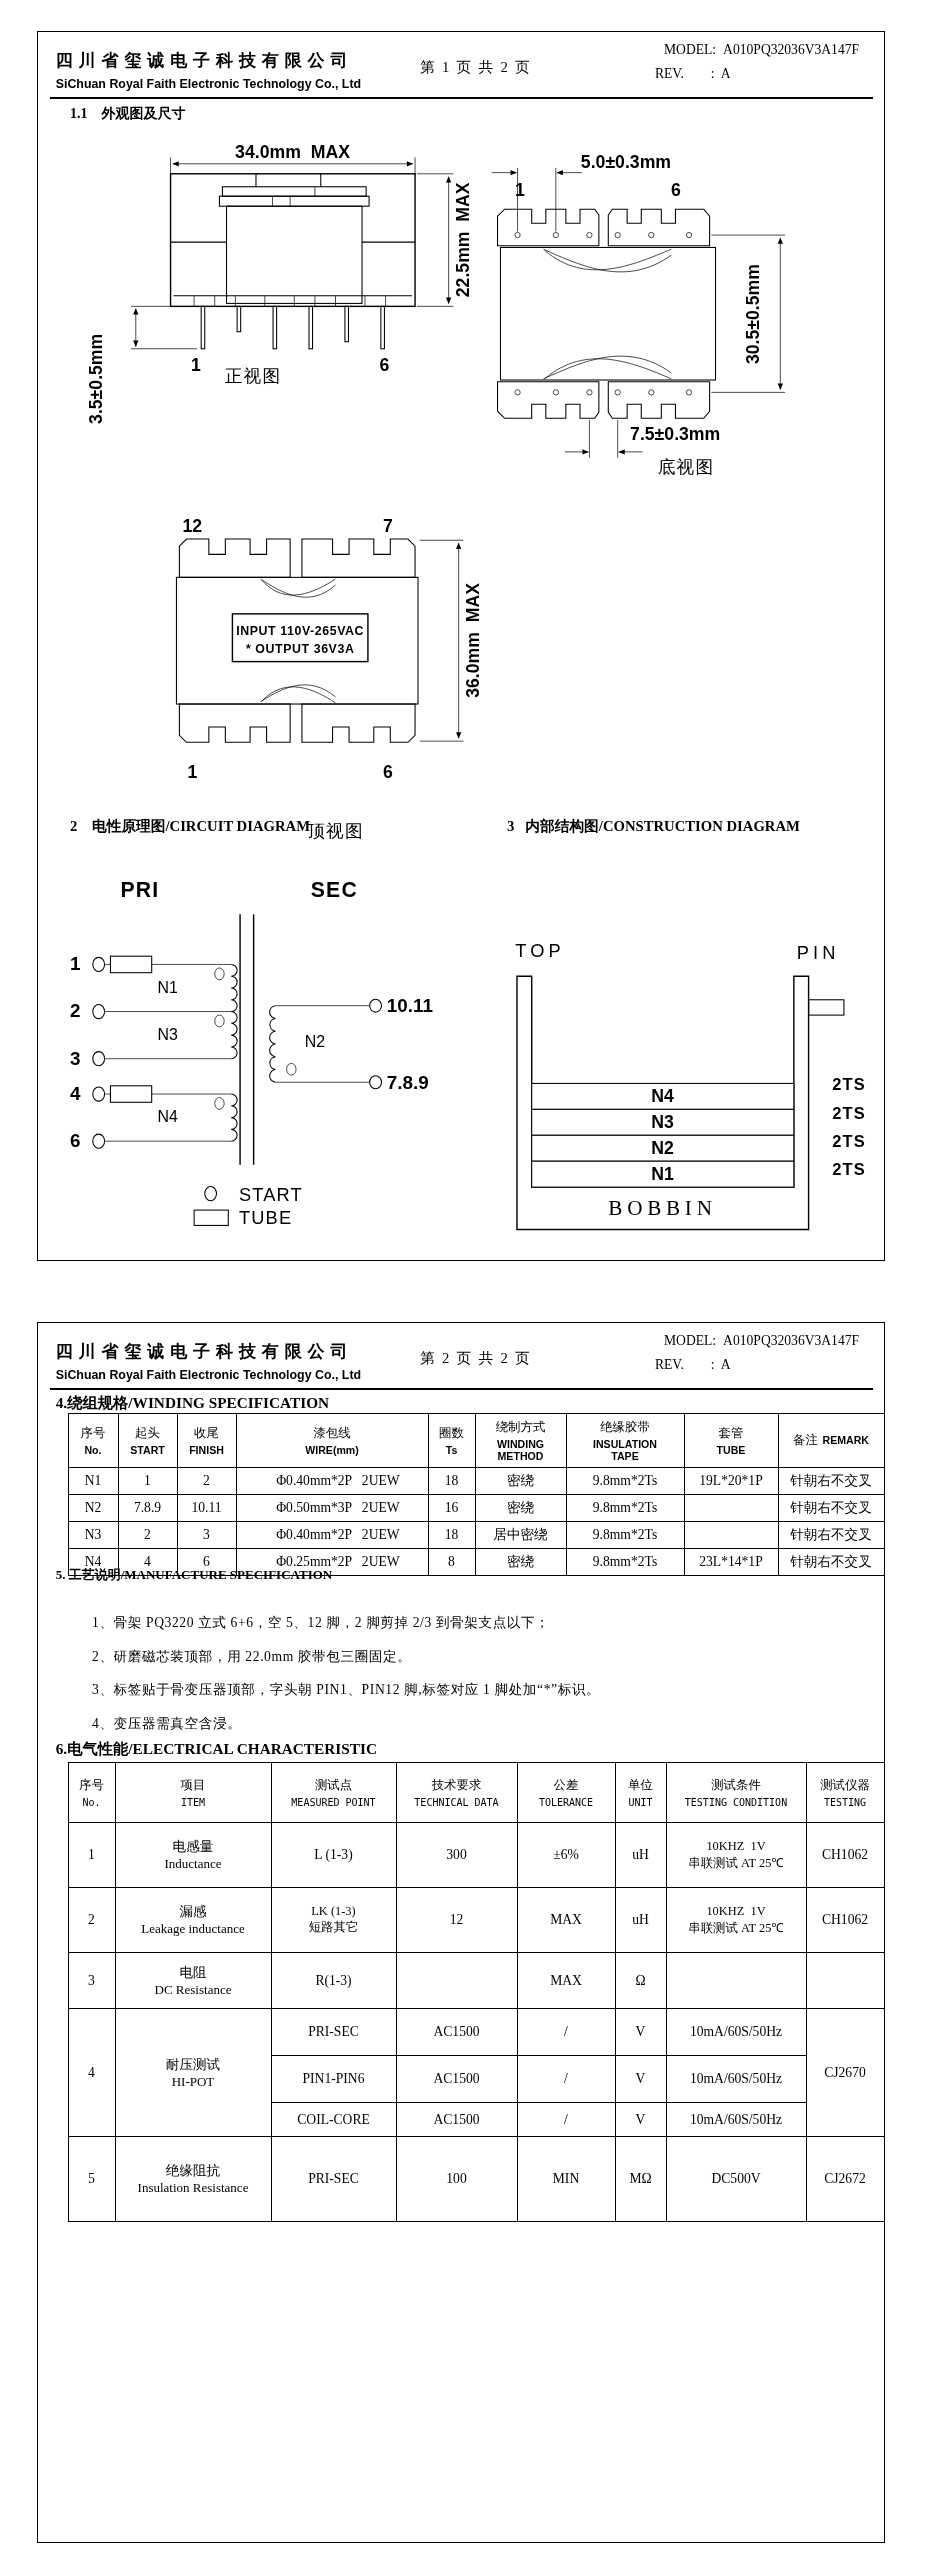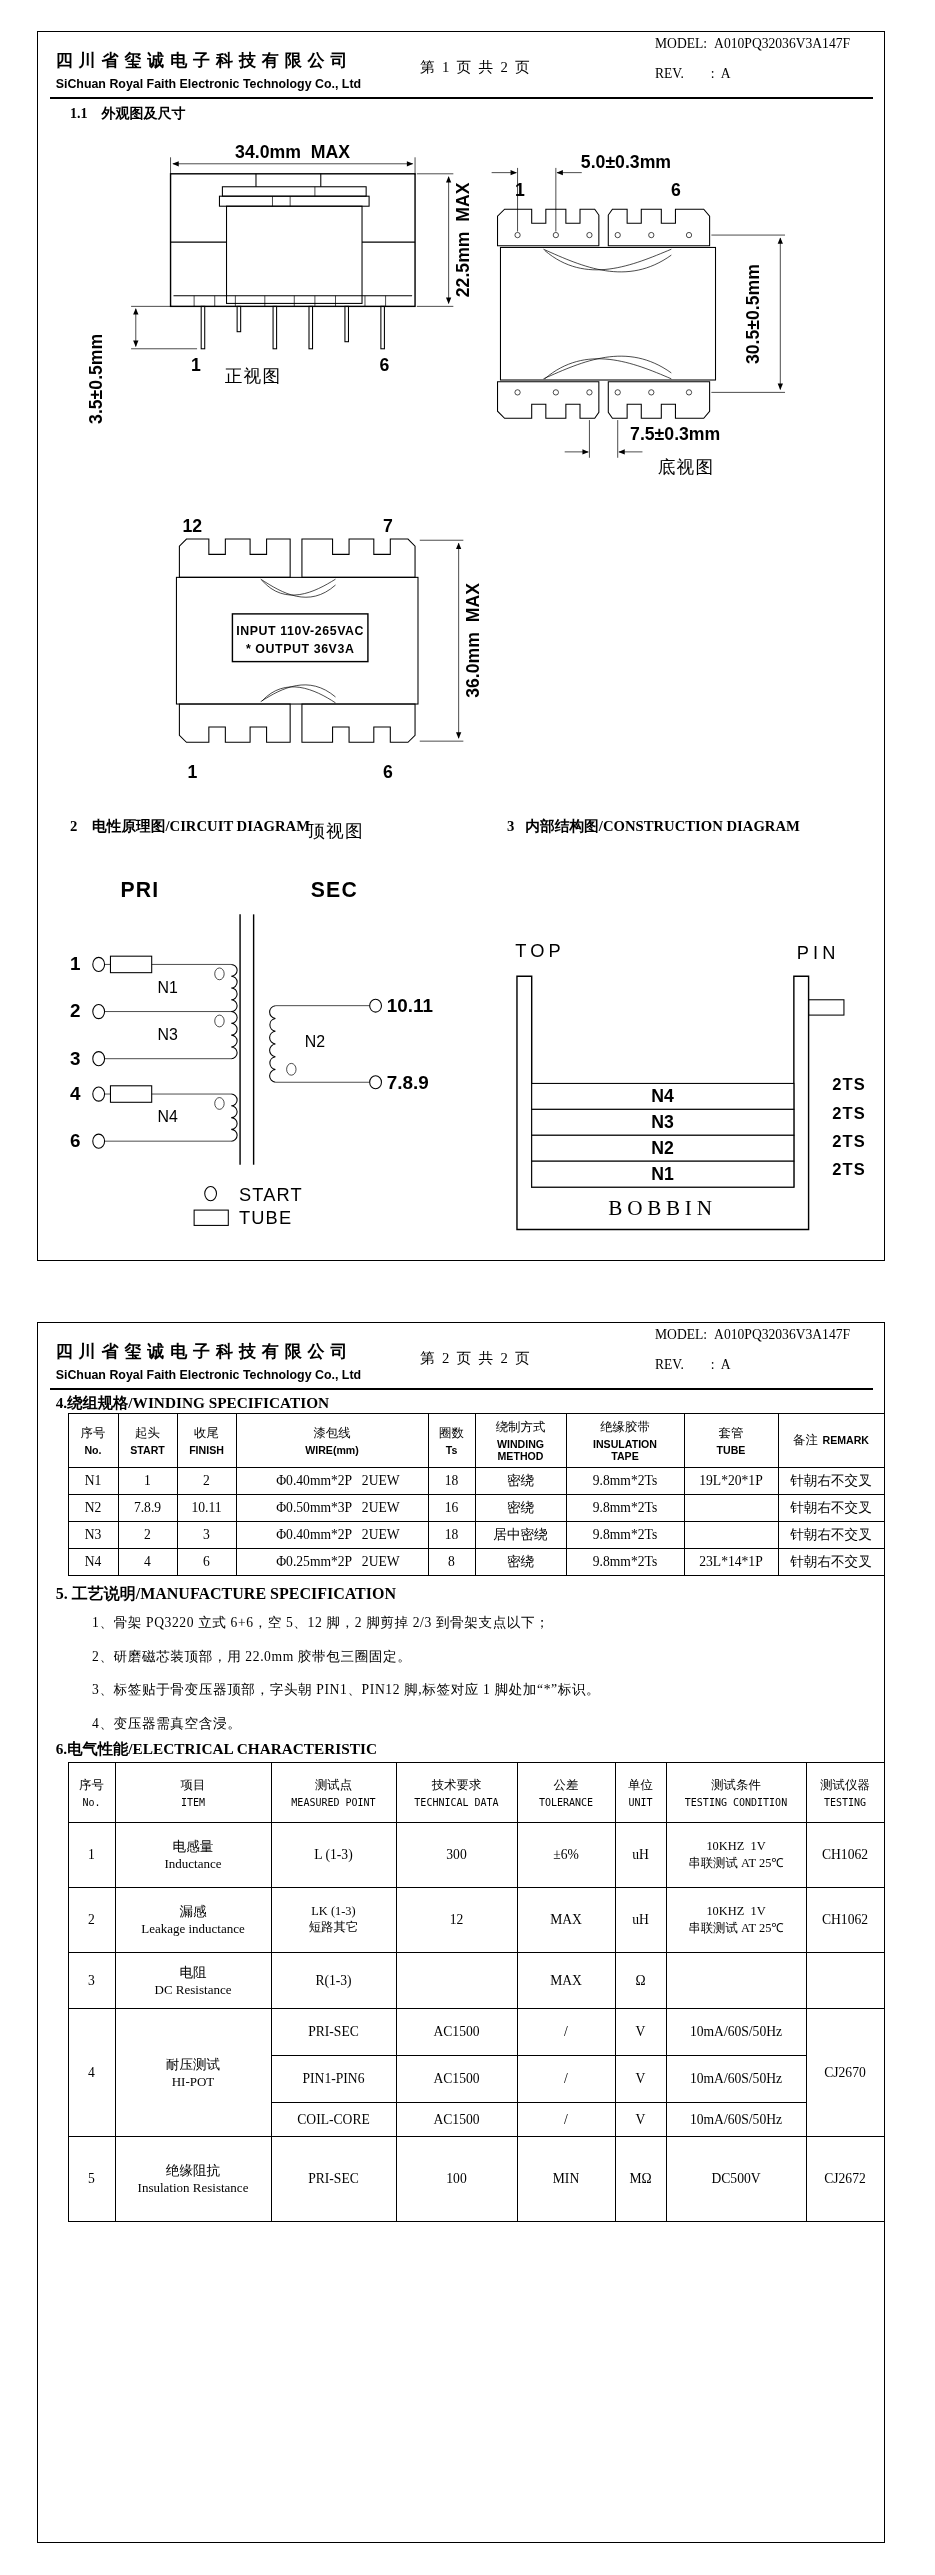--- a/index.html
+++ b/index.html
@@ -8,31 +8,31 @@
   #page1{top:31px;height:1230px;}
   #page2{top:1322px;height:1221px;}
   .a{position:absolute;}
   .pre{white-space:pre;}
   svg{position:absolute;left:0;top:0;}
   svg text{white-space:pre;}
   .co-cn{left:17.7px;top:17px;font-size:17px;font-weight:bold;letter-spacing:5.9px;font-family:"Liberation Serif",serif;}
   .co-en{left:17.7px;top:45px;font-size:12.4px;font-weight:bold;font-family:"Liberation Sans",sans-serif;}
   .pginfo{left:382px;top:26px;font-size:14.7px;letter-spacing:1.8px;}
   .hline{left:617px;font-size:13.6px;}
-  .m-line{top:4px;}
+  .m-line{top:10px;margin-left:9px;}
   .r-line{top:34px;}
   .mv{margin-left:7px;}
   .rv{margin-left:27px;}
   .divider{left:11.8px;top:65px;width:823px;height:2.1px;background:#000;}
   .sec{font-size:14.7px;font-weight:bold;white-space:pre;}
   .s11{left:32px;top:73px;font-size:14px;font-family:Liberation Serif, serif;}
   .s2{left:32px;top:785px;}
   .s3{left:469px;top:785px;}
   .s4{left:17.7px;top:70px;font-size:15.3px;}
-  .s5{left:17.7px;top:261px;font-size:16px;}
+  .s5{left:17.7px;top:243px;font-size:13px;}
   .s6{left:17.7px;top:416px;font-size:15.3px;}
   .mitem{left:54px;font-size:13.6px;letter-spacing:0.6px;white-space:pre;}
   .mi1{top:291px;} .mi2{top:325px;} .mi3{top:358px;} .mi4{top:392px;}
   
   .dtable{position:absolute;border-collapse:collapse;table-layout:fixed;border:1.8px solid #000;}
   .dtable td,.dtable th{border:1.2px solid #000;text-align:center;vertical-align:middle;padding:0;font-weight:normal;overflow:hidden;}
   .dtable tr.hd th{border-bottom:1.8px solid #000;}
   .wtab{left:29.5px;top:90px;width:816px;}
   .wtab th{height:53px;}
   .wtab td{height:26px;font-size:13.6px;}

